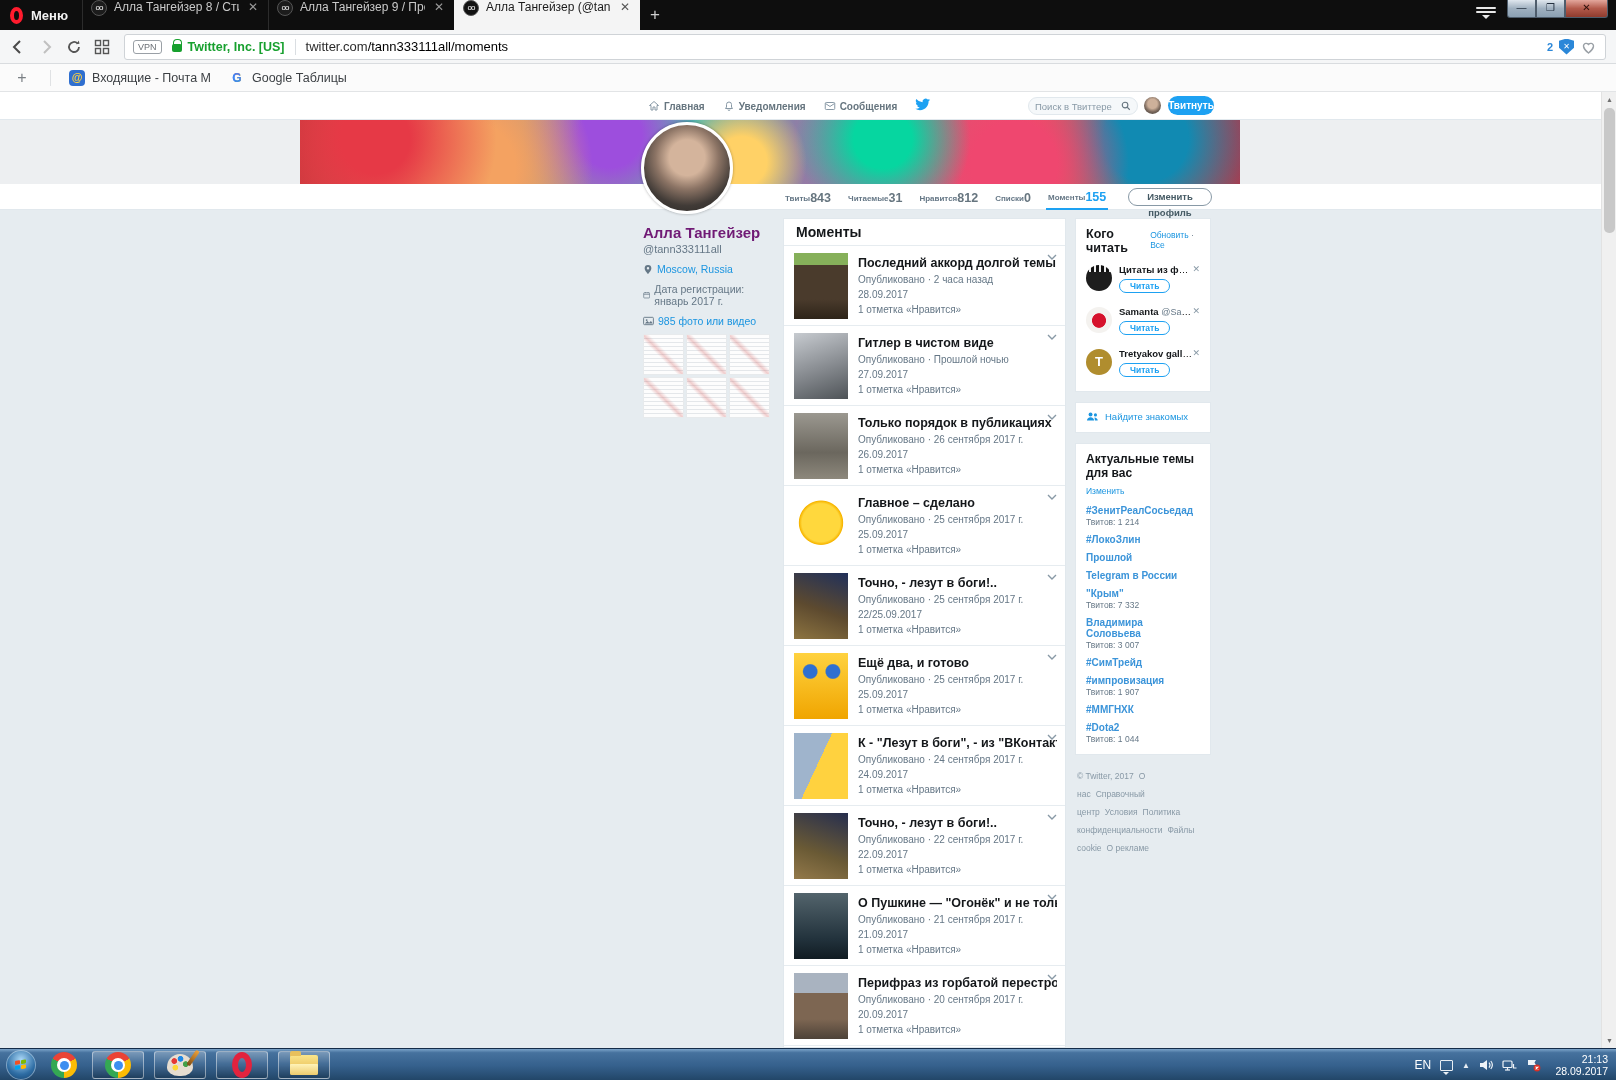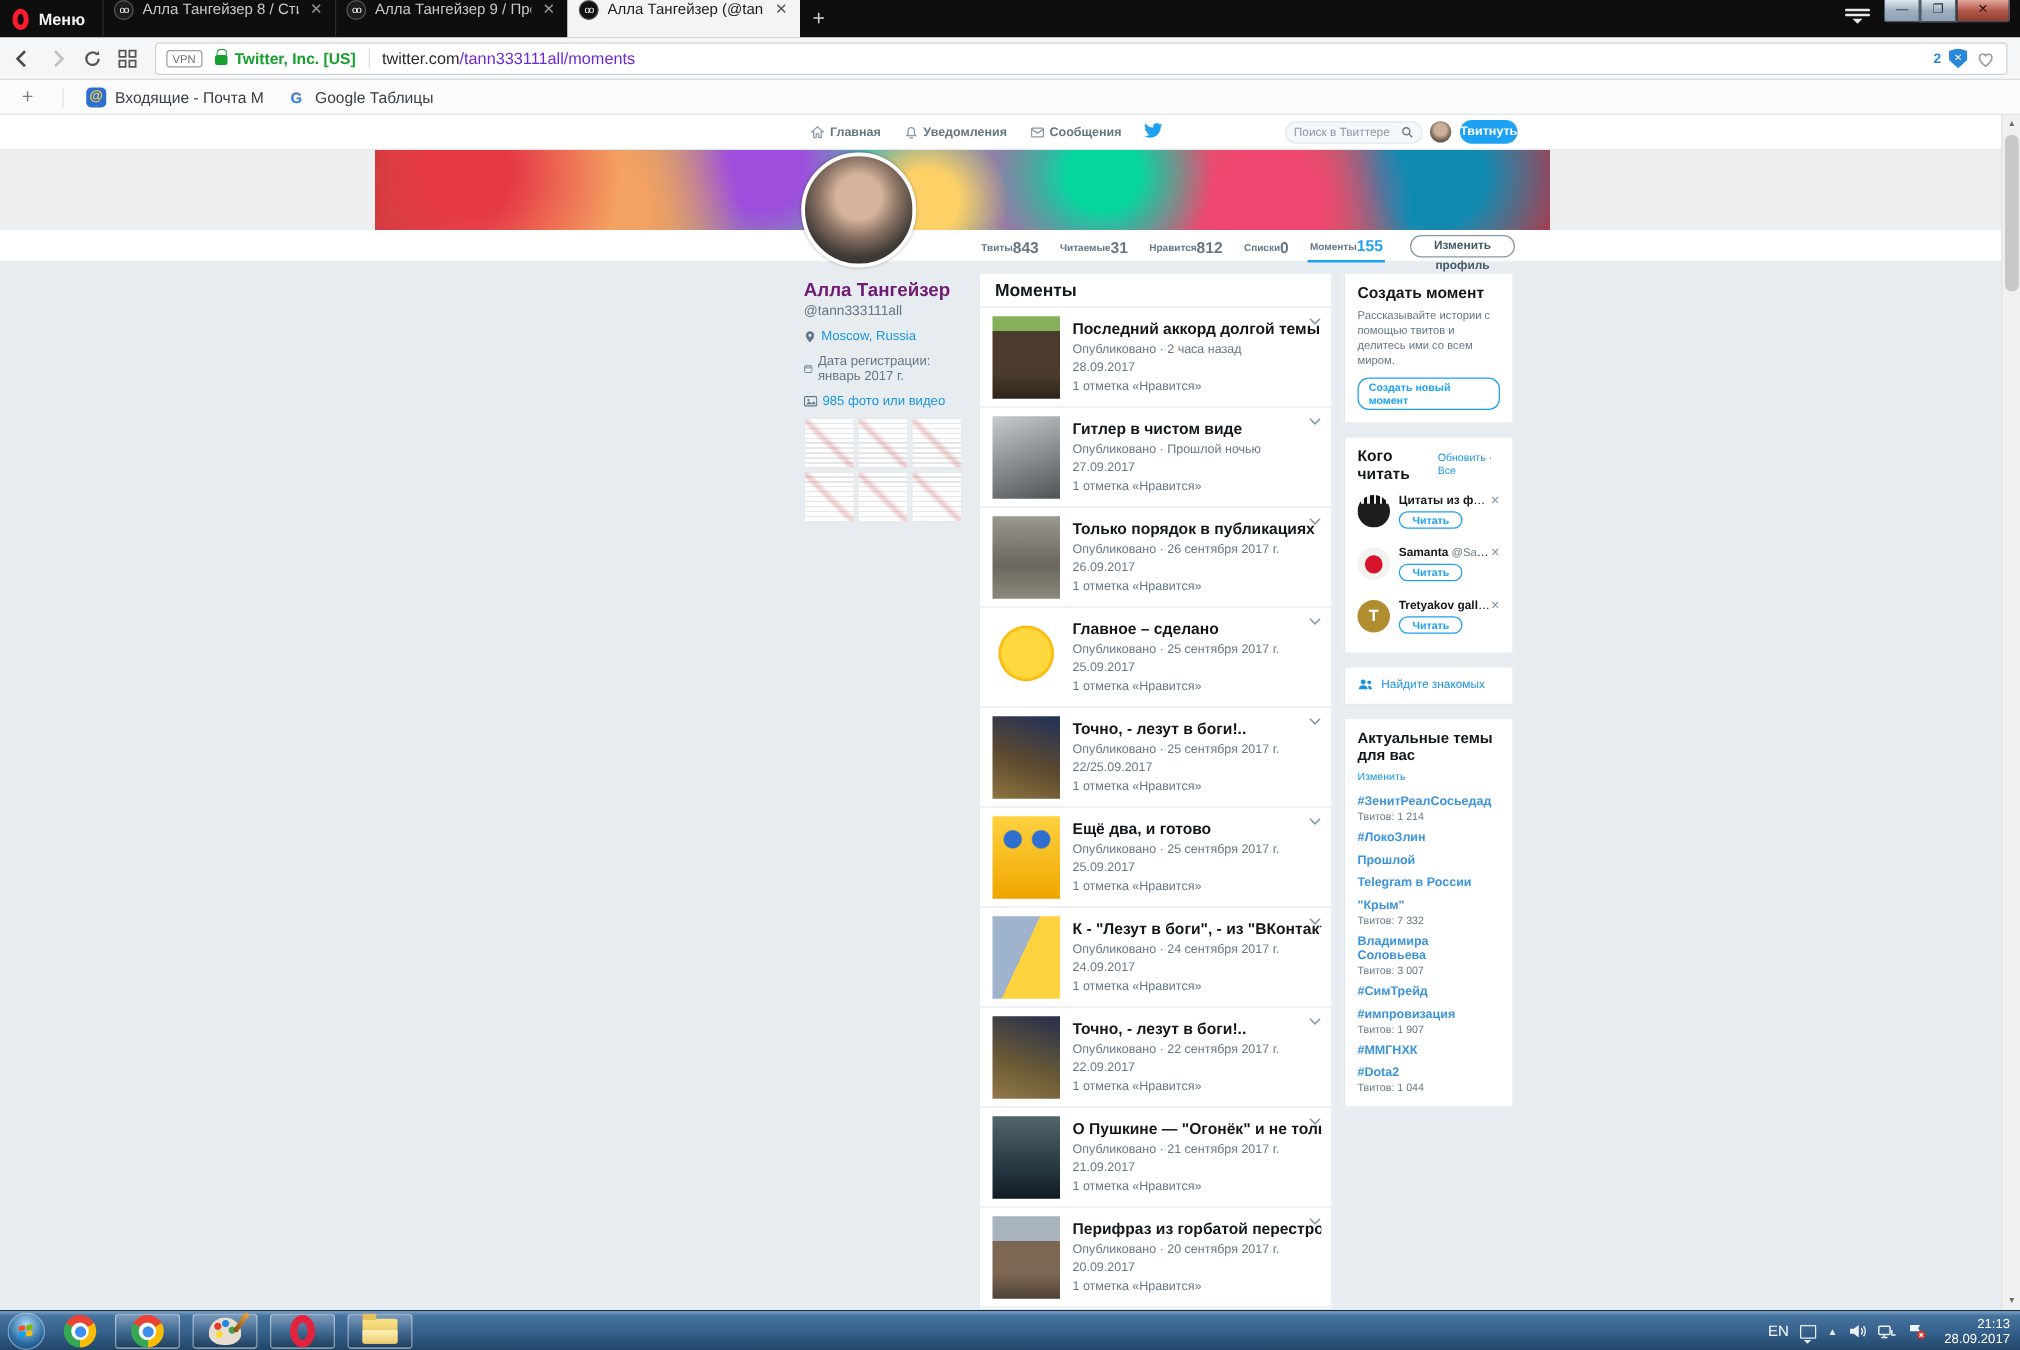--- a/index.html
+++ b/index.html
@@ -32,21 +32,21 @@
   
   .addressbar { position:absolute; left:0; top:30px; width:1616px; height:34px; background:#f5f6f7; border-bottom:1px solid #d9dcdf; display:flex; align-items:center; }
   .navbtns { display:flex; align-items:center; gap:12px; padding:0 14px 0 10px; }
   .urlfield { position:relative; flex:1; height:26px; margin-right:10px; background:#fff; border:1px solid #cfd3d7; border-radius:3px; display:flex; align-items:center; padding:0 8px; }
   .vpn-badge { border:1px solid #9aa0a6; border-radius:3px; color:#6b7076; font-size:9px; font-weight:normal; padding:1px 4px; margin-right:8px; cursor:pointer; }
   .lock { width:10px; height:8px; background:#17a02e; border-radius:2px; position:relative; margin:2px 6px 0 2px; }
   .lock::before { content:""; position:absolute; left:1.5px; top:-5px; width:7px; height:6px; border:1.5px solid #17a02e; border-bottom:none; border-radius:4px 4px 0 0; }
   .secure-label { color:#17a02e; font-size:12.5px; font-weight:bold; margin-right:10px; cursor:pointer; }
   .url-sep { width:1px; height:16px; background:#dadee2; margin-right:10px; }
   .url-host { color:#2b2b2b; font-size:13px; }
-  .url-path { color:#6d28d9; font-size:13px; }
+  .url-path { color:#000000; font-size:13px; }
   .url-right { position:absolute; right:8px; top:0; height:24px; display:flex; align-items:center; gap:6px; }
   .blocker-count { color:#2b87d8; font-size:11px; font-weight:bold; }
   .shield { width:15px; height:16px; background:#2b87d8; clip-path:polygon(50% 0,100% 14%,100% 58%,50% 100%,0 58%,0 14%); position:relative; cursor:pointer; }
   .shield::after { content:"✕"; position:absolute; inset:0; color:#fff; font-size:8px; line-height:15px; text-align:center; }
 
   
   .bookmarksbar { position:absolute; left:0; top:64px; width:1616px; height:28px; background:#fbfbfb; border-bottom:1px solid #e2e4e6; display:flex; align-items:center; gap:18px; padding:0 12px; }
   .bm-plus { color:#7a7f84; font-size:16px; cursor:pointer; width:20px; text-align:center; }
   .bm-sep { width:1px; height:16px; background:#e0e2e4; }
   .bookmark { display:flex; align-items:center; gap:7px; font-size:12.5px; color:#3b3f43; cursor:pointer; max-width:150px; }
@@ -519,25 +519,20 @@
               <svg width="10" height="6" viewBox="0 0 10 6">
                 <polyline points="1,1 5,5 9,1" fill="none" stroke="#8899a6" stroke-width="1.4"></polyline>
               </svg>
             </span>
           </div>
         </div>
     </div>
 
     <div class="rightcol">
 
-      <div class="panel">
-        <div class="panel-title">Создать момент</div>
-        <div class="cm-desc">Рассказывайте истории с помощью твитов и делитесь ими со всем миром.</div>
-        <span class="btn-outline">Создать новый момент</span>
-      </div>
 
       <div class="panel">
         <div class="wtf-head">
           <span class="panel-title">Кого читать</span>
           <span class="wtf-links">
             <span class="link">Обновить</span>
             <span>·</span>
             <span class="link">Все</span>
           </span>
         </div>
@@ -635,20 +630,23 @@
 
             </div>
 
             <div class="trend">
               <span class="trend-name">#Dota2</span>
               <span class="trend-meta">Твитов: 1 044</span>
             </div>
           </div>
       </div>
 
+      <div class="tw-footer">
+        
+      <span>© Twitter, 2017</span><span>О нас</span><span>Справочный центр</span><span>Условия</span><span>Политика конфиденциальности</span><span>Файлы cookie</span><span>О рекламе</span></div>
 
     </div>
   </div>
 
   <div class="pagescroll">
     <div class="sc-arrow">▲</div>
     <div class="sc-thumb"></div>
     <div class="sc-arrow down">▼</div>
   </div>
 

